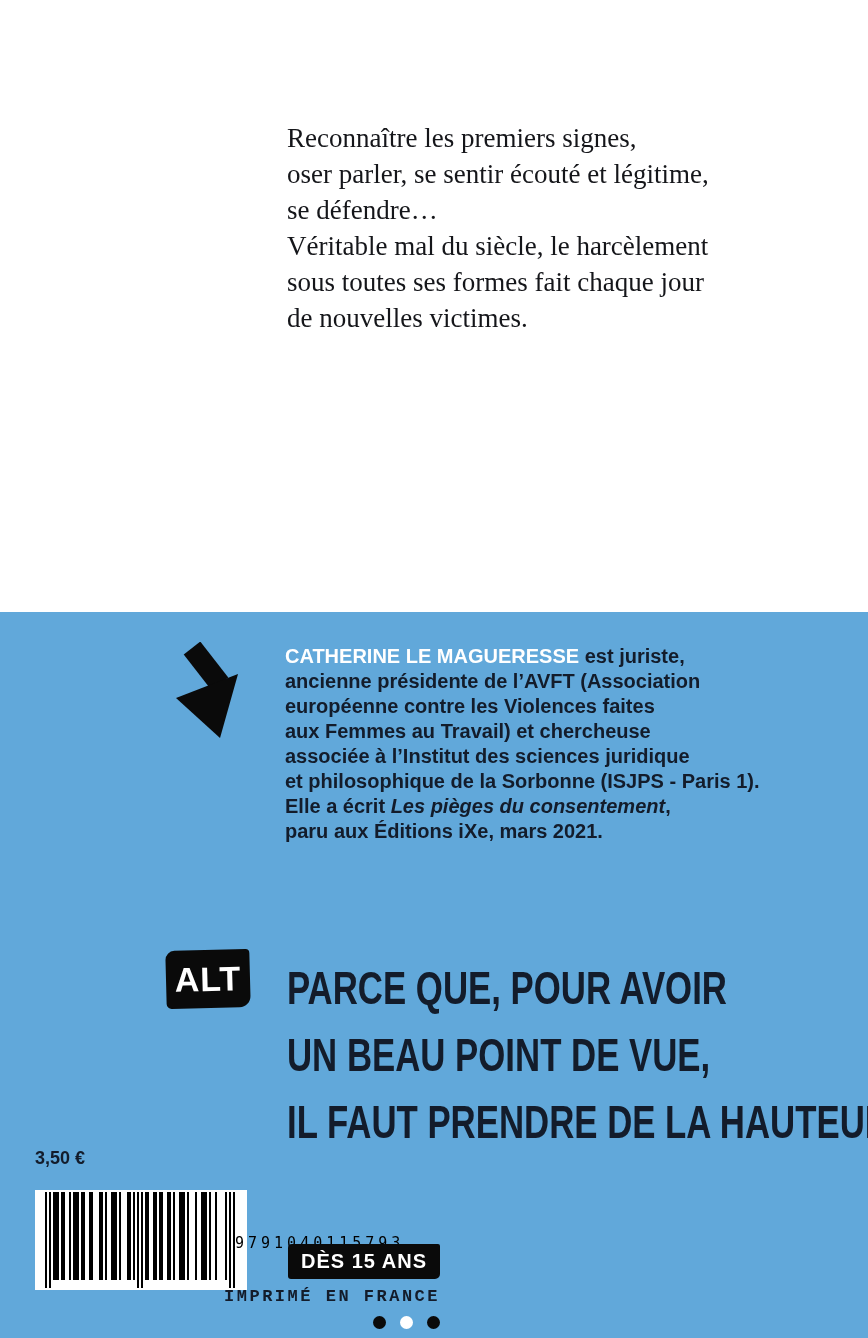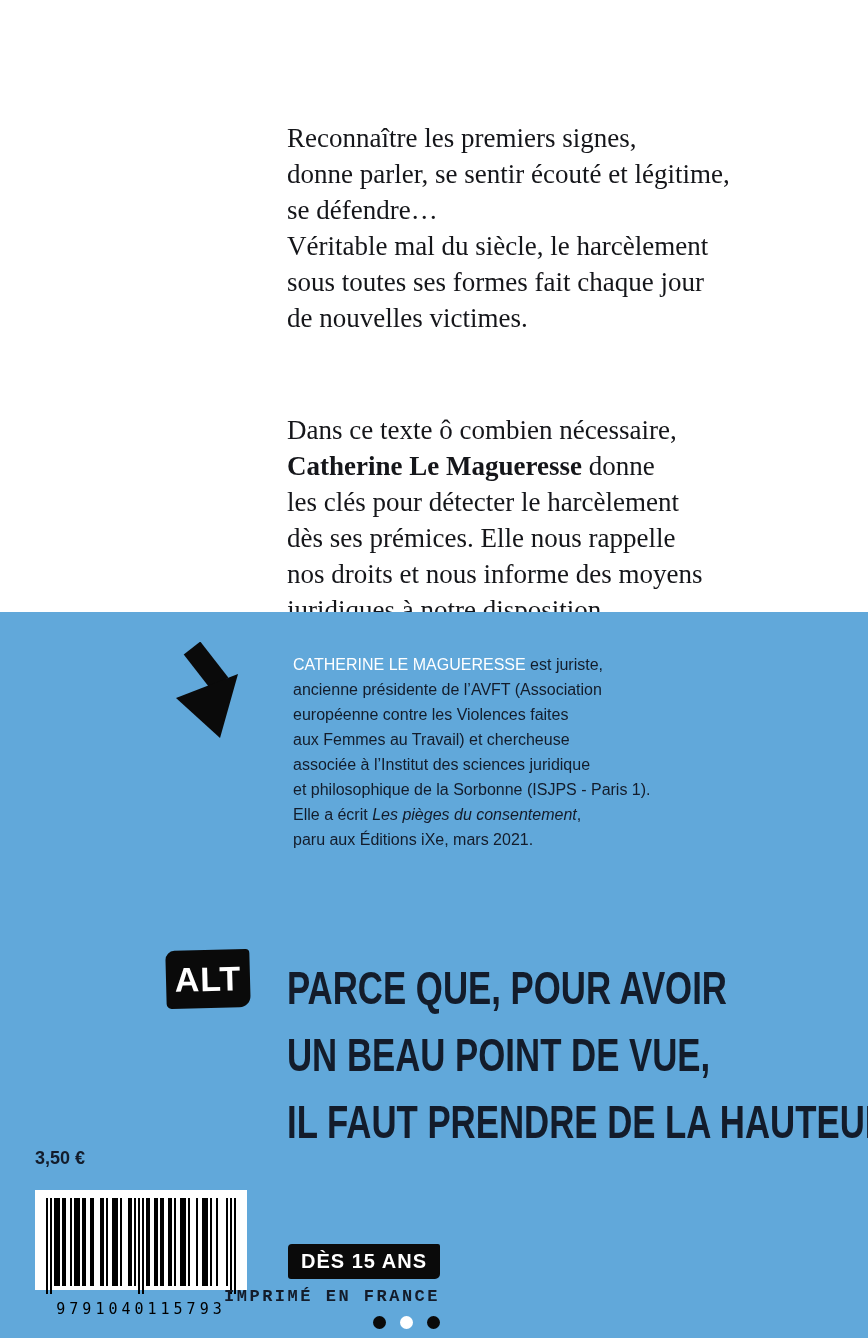--- a/index.html
+++ b/index.html
@@ -23,22 +23,22 @@
   .synopsis p{margin:0;}
   .syn-p2{margin-top:40px !important;}
   .synopsis strong{font-weight:bold;}
   
   .blue-section{
     position:absolute;left:0;top:612px;width:868px;height:726px;
     background:var(--blue);
   }
   .arrow-icon{position:absolute;left:172px;top:30px;width:80px;height:100px;}
   .bio{
-    position:absolute;left:285px;top:32px;width:490px;margin:8px;
-    font-size:16px;line-height:25px;font-weight:normal;color:var(--dark);
+    position:absolute;left:285px;top:32px;width:490px;margin:0;
+    font-size:20px;line-height:25px;font-weight:bold;color:var(--dark);
     white-space:pre-line;
   }
   .bio-name{color:#ffffff;}
   .bio em{font-style:italic;}
   .alt-logo{
     position:absolute;left:166px;top:338px;width:84px;height:58px;
     background:#0a0a0a;color:#fff;display:flex;align-items:center;justify-content:center;
     font-size:34px;font-weight:bold;letter-spacing:1px;
     border-radius:9px 4px 11px 5px;transform:rotate(-1.5deg);
   }
@@ -47,21 +47,21 @@
     font-size:47px;font-weight:bold;line-height:67px;white-space:nowrap;
     transform:scaleX(0.74);transform-origin:left center;
   }
   .price{
     position:absolute;left:35px;top:536px;
     font-size:18px;font-weight:bold;color:var(--dark);
   }
   .barcode{
     position:absolute;left:35px;top:578px;width:212px;height:100px;
     background:#fff;box-sizing:border-box;padding:8px 10px 4px;
-    display:flex;flex-direction:column;align-items:center;
+    display:flex;align-items:center;
   }
   .barcode-number{
     font-family:"DejaVu Sans Mono", monospace;
     font-size:15px;letter-spacing:4px;color:#000;margin-top:2px;white-space:nowrap;
   }
   .footer-col{
     position:absolute;left:280px;top:632px;width:160px;
     display:flex;flex-direction:column;align-items:flex-end;gap:8px;
   }
   .age-badge{
@@ -75,31 +75,25 @@
   .dot-dark{background:#0a0a0a;}
   .dot-light{background:#ffffff;}
 </style>
 </head>
 <body>
 
 <div class="page">
 
   <section class="synopsis">
     <p>Reconnaître les premiers signes,
-donne parler, se sentir écouté et légitime,
+oser parler, se sentir écouté et légitime,
 se défendre…
 Véritable mal du siècle, le harcèlement
 sous toutes ses formes fait chaque jour
 de nouvelles victimes.</p>
-    <p class="syn-p2"><span>Dans ce texte ô combien nécessaire,
-</span><strong>Catherine Le Magueresse</strong><span> donne
-les clés pour détecter le harcèlement
-dès ses prémices. Elle nous rappelle
-nos droits et nous informe des moyens
-juridiques à notre disposition.</span></p>
   </section>
 
   <section class="blue-section">
 
     <div class="arrow-icon">
       <svg width="80" height="100" viewBox="0 0 80 100" xmlns="http://www.w3.org/2000/svg">
         <line x1="20" y1="6" x2="48" y2="42" stroke="#0a0a0a" stroke-width="21"></line>
         <polygon points="66,32 48,96 4,56" fill="#0a0a0a"></polygon>
       </svg>
     </div>

